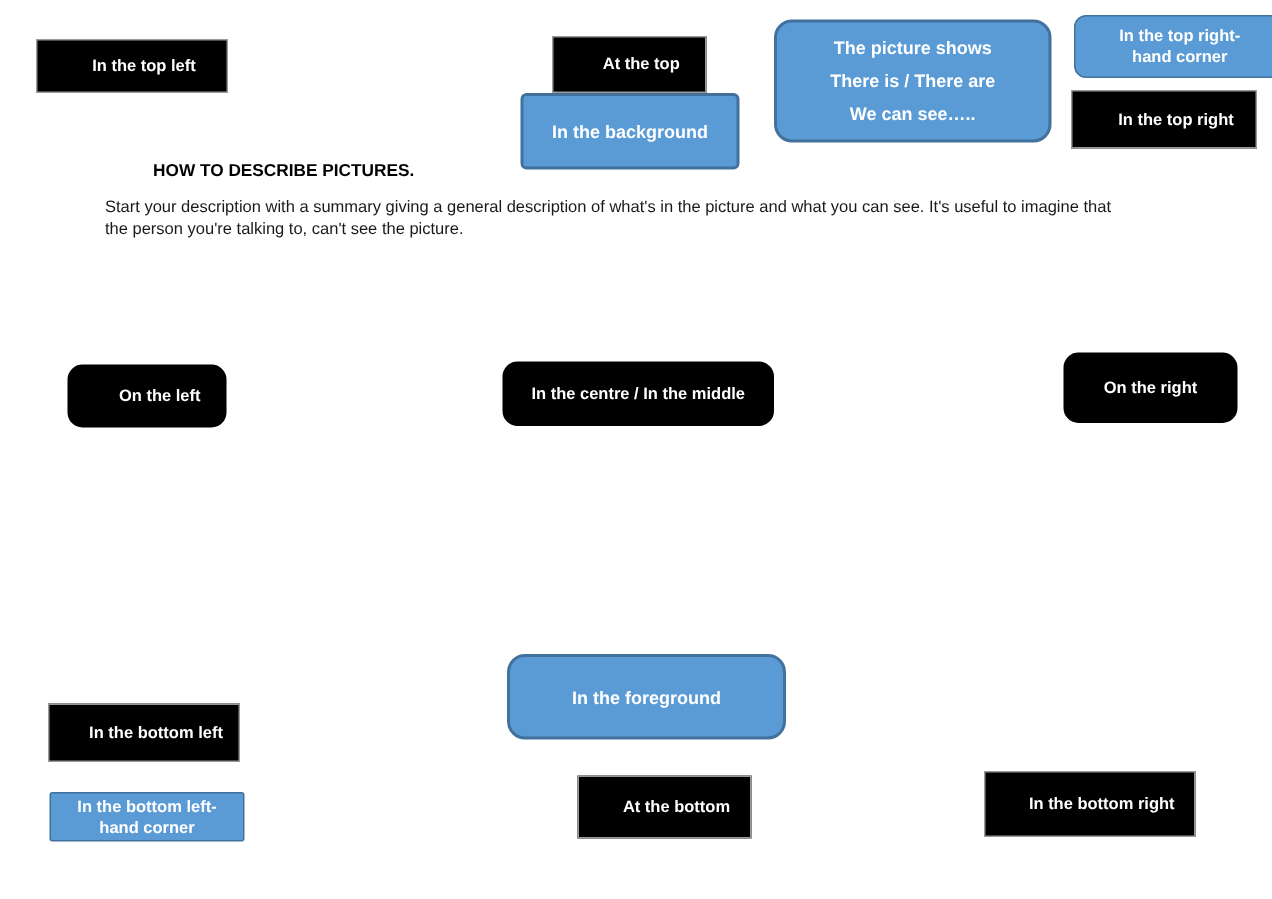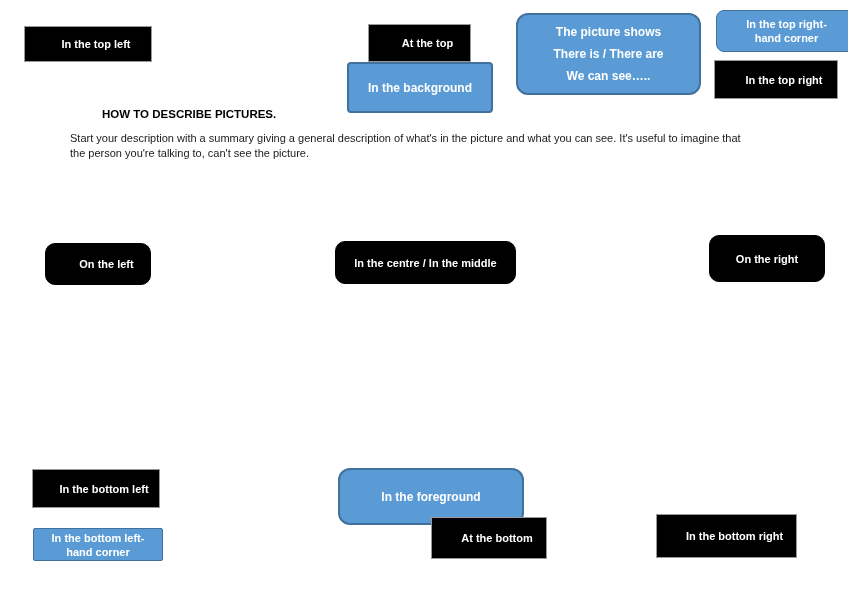--- a/index.html
+++ b/index.html
@@ -52,24 +52,24 @@
   
   #top-left        { left: 24px;  top: 26px;  width: 128px; height: 36px; }
   #at-top          { left: 368px; top: 24px;  width: 103px; height: 38px; }
   #background      { left: 347px; top: 62px;  width: 146px; height: 51px; font-size: 12px; }
   #summary         { left: 516px; top: 13px;  width: 185px; height: 82px; font-size: 12px; gap: 8px; border-radius: 12px; }
   #top-right-corner{ left: 716px; top: 10px;  width: 141px; height: 42px; border-radius: 8px; border-width: 1.5px; }
   #top-right       { left: 714px; top: 60px;  width: 124px; height: 39px; }
   #on-left         { left: 45px;  top: 243px; width: 106px; height: 42px; padding-left: 17px; }
   #centre          { left: 335px; top: 241px; width: 181px; height: 43px; }
   #on-right        { left: 709px; top: 235px; width: 116px; height: 47px; }
-  #foreground      { left: 338px; top: 436px; width: 186px; height: 57px; font-size: 12px; border-radius: 12px; margin-top: 32px; }
+  #foreground      { left: 338px; top: 436px; width: 186px; height: 57px; font-size: 12px; border-radius: 12px; }
   #bottom-left     { left: 32px;  top: 469px; width: 128px; height: 39px; justify-content: center; }
   #bottom-left-corner { left: 33px; top: 528px; width: 130px; height: 33px; }
-  #at-bottom       { left: 385px; top: 517px; width: 116px; height: 42px; margin-left: 46px; }
+  #at-bottom       { left: 385px; top: 517px; width: 116px; height: 42px; }
   #bottom-right    { left: 656px; top: 514px; width: 141px; height: 44px; }
 
   .heading {
     position: absolute;
     left: 70px;
     top: 108px;
     font-size: 11.5px;
     font-weight: bold;
     color: #000000;
     margin-left: 32px;

